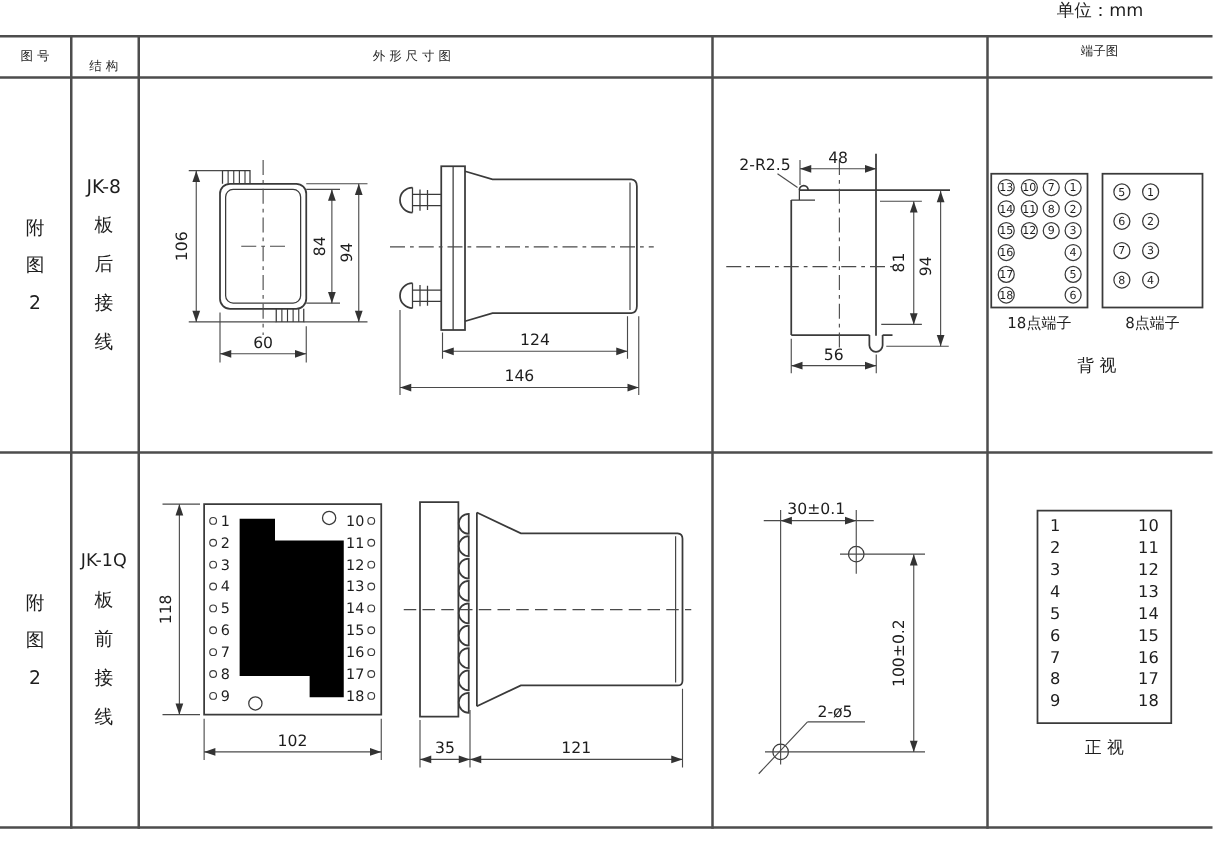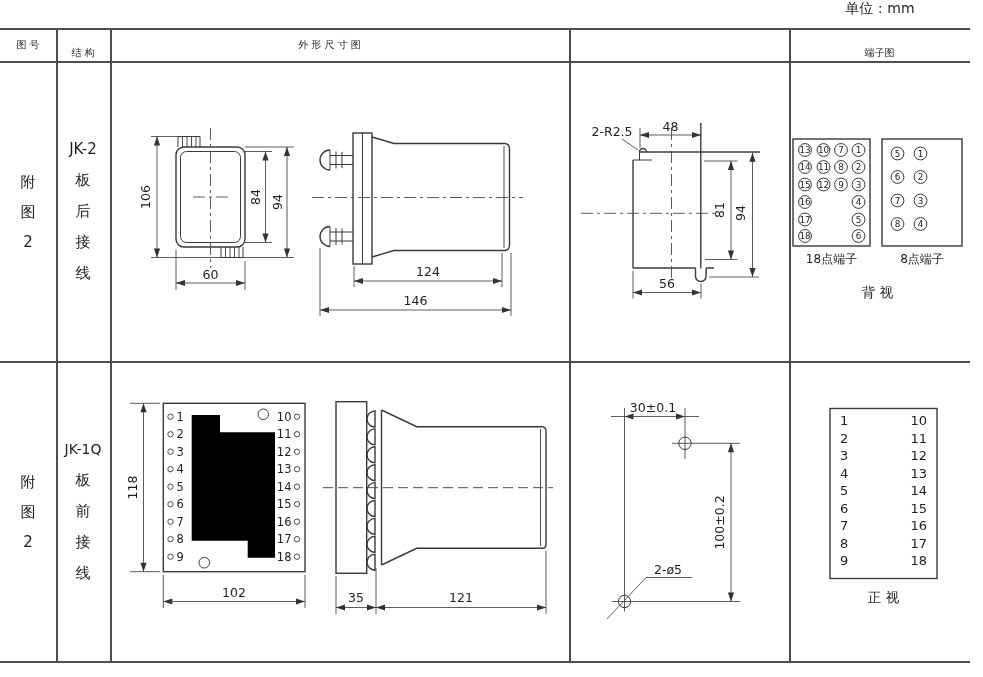--- a/index.html
+++ b/index.html
@@ -40,29 +40,29 @@
   <div class="hline" style="left:0;top:361px;width:970px;"></div>
   <div class="hline" style="left:0;top:661px;width:970px;"></div>
   <div class="vline" style="left:56px;top:28px;height:635px;"></div>
   <div class="vline" style="left:110px;top:28px;height:635px;"></div>
   <div class="vline" style="left:569px;top:28px;height:635px;"></div>
   <div class="vline" style="left:789px;top:28px;height:635px;"></div>
 
   <div class="cell hdr" style="left:0;top:28px;width:56px;height:33px;">图 号</div>
   <div class="cell hdr" style="left:56px;top:28px;width:54px;height:50px;">结 构</div>
   <div class="cell hdr" style="left:100px;top:28px;width:459px;height:33px;">外 形 尺 寸 图</div>
-  <div class="cell hdr" style="left:789px;top:36px;width:181px;height:33px;">端子图</div>
+  <div class="cell hdr" style="left:789px;top:24px;width:181px;height:33px;">端子图</div>
 
   <div class="cell vstack" style="left:0;top:62px;width:56px;height:299px;">
     <div>附</div>
     <div>图</div>
     <div>2</div>
   </div>
   <div class="cell vstack struct" style="left:56px;top:62px;width:54px;height:299px;">
-    <div>JK-2</div>
+    <div>JK-8</div>
     <div>板</div>
     <div>后</div>
     <div>接</div>
     <div>线</div>
   </div>
 
   <svg style="left:111px;top:62px;" width="459" height="300" viewBox="111 62 459 300">
 
     <g>
       <rect class="draw sw14" x="176" y="147" width="69" height="100" rx="8"></rect>

